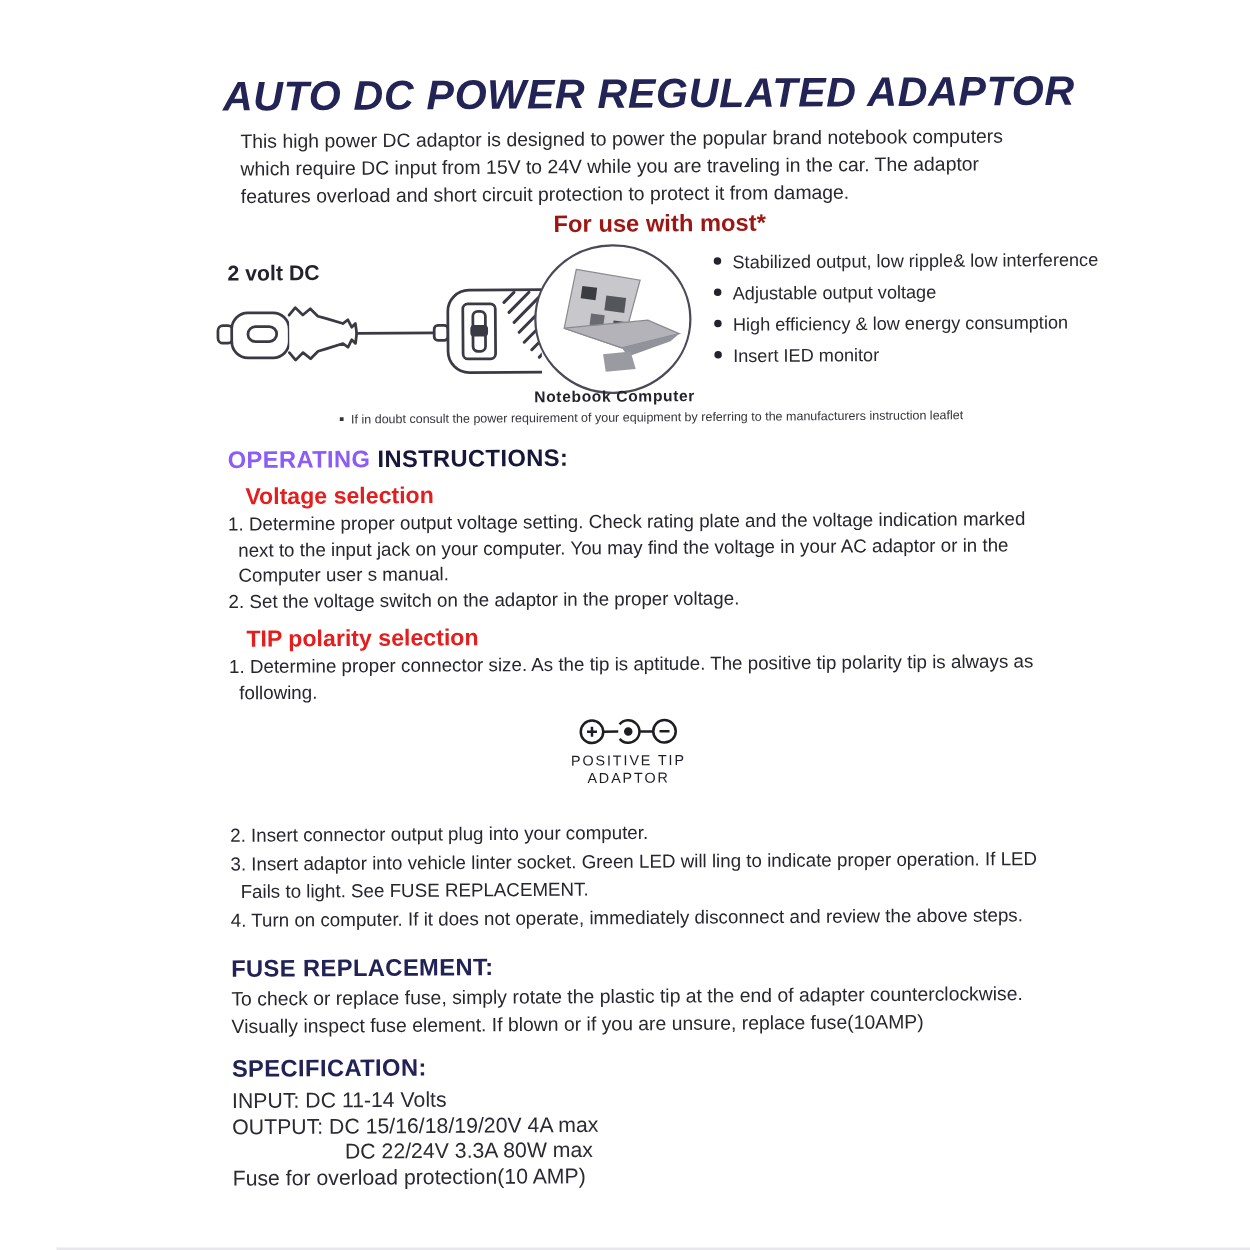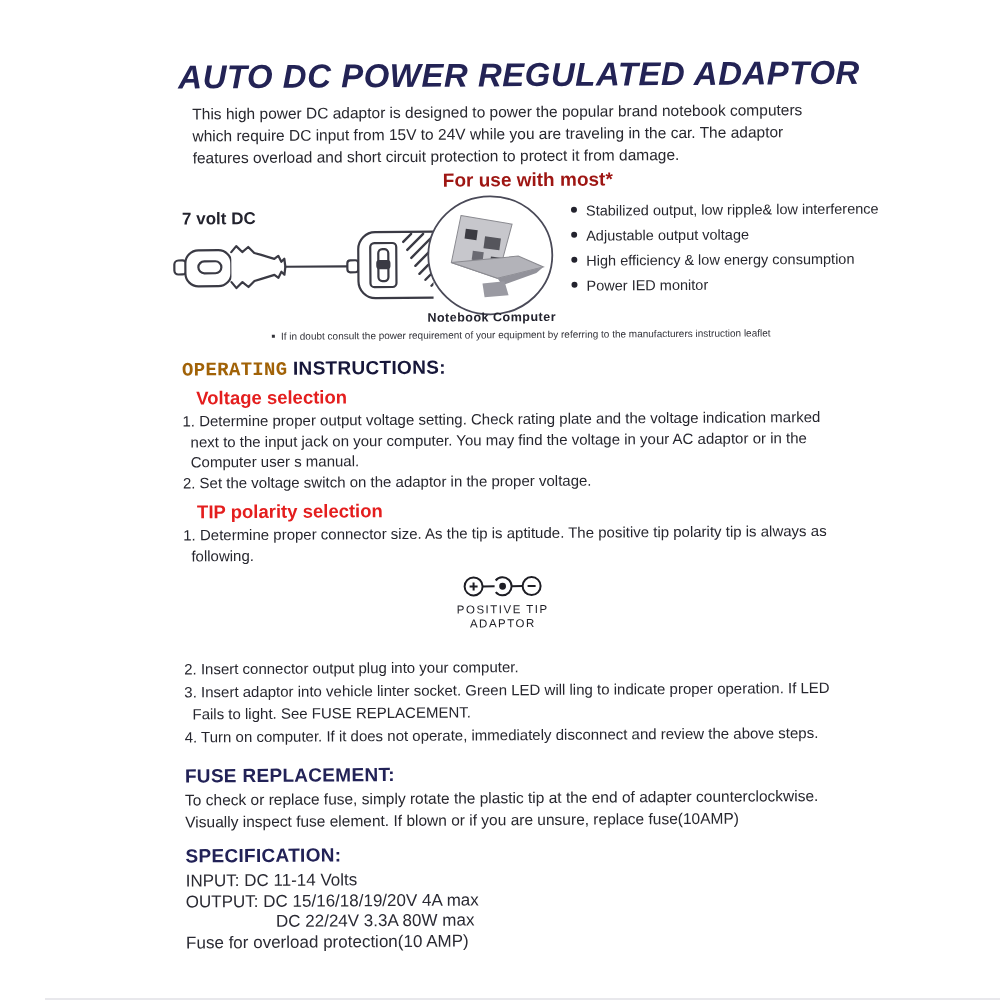--- a/index.html
+++ b/index.html
@@ -19,21 +19,21 @@
   .laptop-caption{position:absolute;left:368px;top:117px;width:160px;text-align:center;
                   font-size:12.5px;font-weight:600;letter-spacing:.5px;color:#23232e;}
   .features{position:absolute;left:528px;top:10px;}
   .feature{height:25px;font-size:14.5px;color:#27272e;white-space:nowrap;}
   .feature .dot{display:inline-block;width:6px;height:6px;border-radius:50%;background:#23232e;
                 margin-right:9px;vertical-align:3px;}
   .footnote{position:absolute;left:228px;top:136px;font-size:10px;color:#33333a;white-space:nowrap;}
   .footnote .fdot{display:inline-block;width:3px;height:3px;background:#33333a;margin:0 6px 2px 0;}
 
   .h-main{margin:13px 0 0 138px;font-size:19px;font-weight:bold;letter-spacing:.3px;}
-  .h-main .w1{color:#a16207;font-family:Liberation Mono, monospace;}
+  .h-main .w1{color:#8b5cf6;}
   .h-main .w2{color:#17173a;}
   .h-navy{margin:17px 0 0 138px;font-size:19px;font-weight:bold;letter-spacing:.3px;color:#222257;}
   .h-red{margin:6px 0 0 152px;font-size:18.5px;font-weight:bold;color:#e41e1e;}
 
   .steps{margin:2px 0 0 138px;font-size:15px;line-height:20.5px;color:#26262e;}
   .steps .cont{padding-left:8px;}
   .steps2{line-height:22.5px;margin-top:25px;}
 
   .polarity{margin-top:10px;text-align:center;}
   .polarity-inner{display:inline-block;transform:translateX(-35px);}
@@ -54,21 +54,21 @@
 
     <div class="intro">
       <div>This high power DC adaptor is designed to power the popular brand notebook computers</div>
       <div>which require DC input from 15V to 24V while you are traveling in the car. The adaptor</div>
       <div>features overload and short circuit protection to protect it from damage.</div>
     </div>
 
     <div class="tagline">For use with most*</div>
 
     <div class="figure-row">
-      <div class="plug-label">7 volt DC</div>
+      <div class="plug-label">2 volt DC</div>
 
       <svg class="plug-art" width="262" height="92" viewBox="0 0 262 92">
         <g fill="none" stroke="#3a3a44" stroke-width="2.2" stroke-linejoin="round" stroke-linecap="round">
           <rect x="3" y="39" width="12" height="14" rx="4" fill="#fff"></rect>
           <rect x="14" y="29" width="46" height="36" rx="13" fill="#fff"></rect>
           <rect x="27" y="40" width="23" height="12" rx="6" fill="#fff"></rect>
           <path d="M60 31 L65 25 L71 31 L77 26 L83 32 L90 34 L103 38 L103 38 L107 35 L110 41 L113 38 L114 46
                    L113 54 L110 51 L107 57 L103 54 L90 58 L83 60 L77 66 L71 61 L65 67 L60 61" fill="#fff"></path>
           <path d="M114 46 L176 46"></path>
           <rect x="176" y="40" width="11" height="12" rx="3" fill="#fff"></rect>
@@ -102,21 +102,21 @@
         <polygon points="27,69 73,85 119,74 94,63" fill="#b3b3b9" stroke="#8a8a90" stroke-width="1"></polygon>
         <polygon points="73,85 119,74 112,80 78,92" fill="#92929a"></polygon>
         <polygon points="58,90 80,88 84,102 60,104" fill="#9a9aa2"></polygon>
       </svg>
       <div class="laptop-caption">Notebook Computer</div>
 
       <div class="features">
         <div class="feature"><span class="dot"></span><span>Stabilized output, low ripple&amp; low interference</span></div>
         <div class="feature"><span class="dot"></span><span>Adjustable output voltage</span></div>
         <div class="feature"><span class="dot"></span><span>High efficiency &amp; low energy consumption</span></div>
-        <div class="feature"><span class="dot"></span><span>Power IED monitor</span></div>
+        <div class="feature"><span class="dot"></span><span>Insert IED monitor</span></div>
       </div>
 
       <div class="footnote"><span class="fdot"></span><span>If in doubt consult the power requirement of your equipment by referring to the manufacturers instruction leaflet</span></div>
     </div>
 
     <div class="h-main">
       <span class="w1">OPERATING</span>
       <span class="w2">INSTRUCTIONS:</span>
     </div>
 

